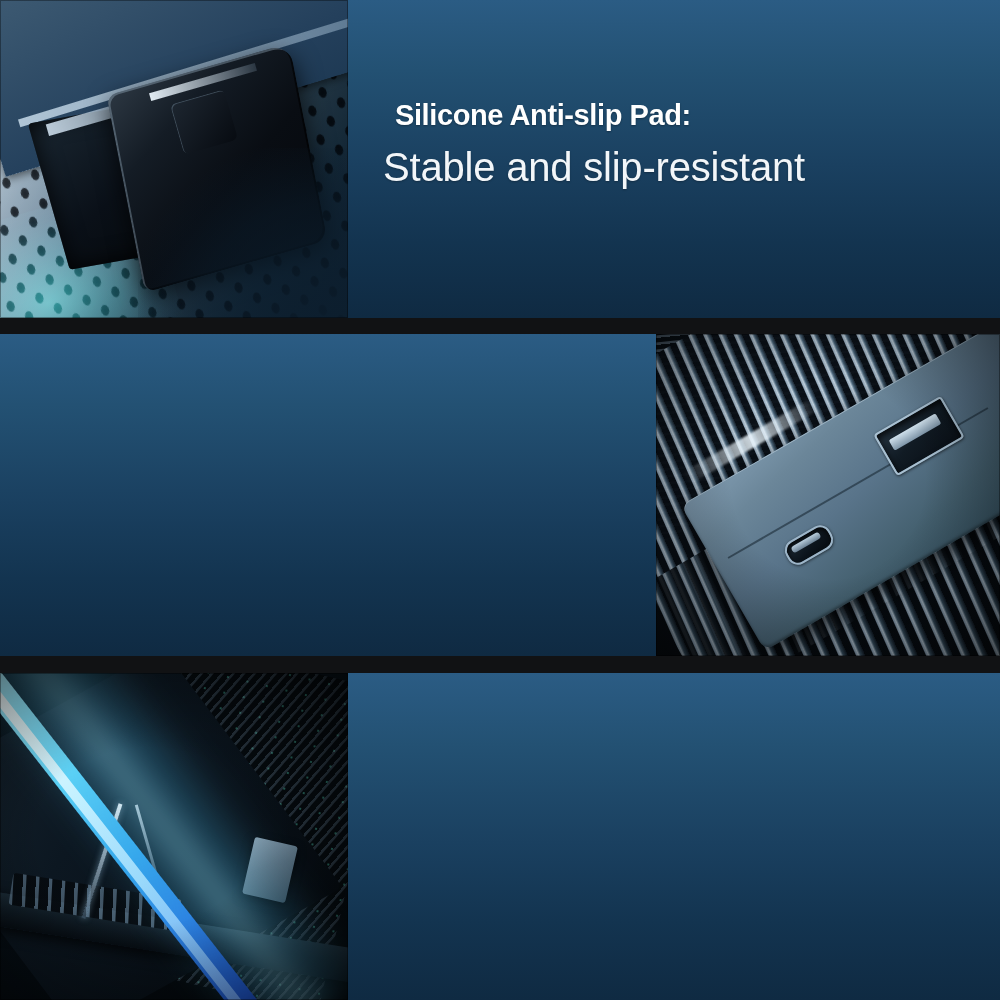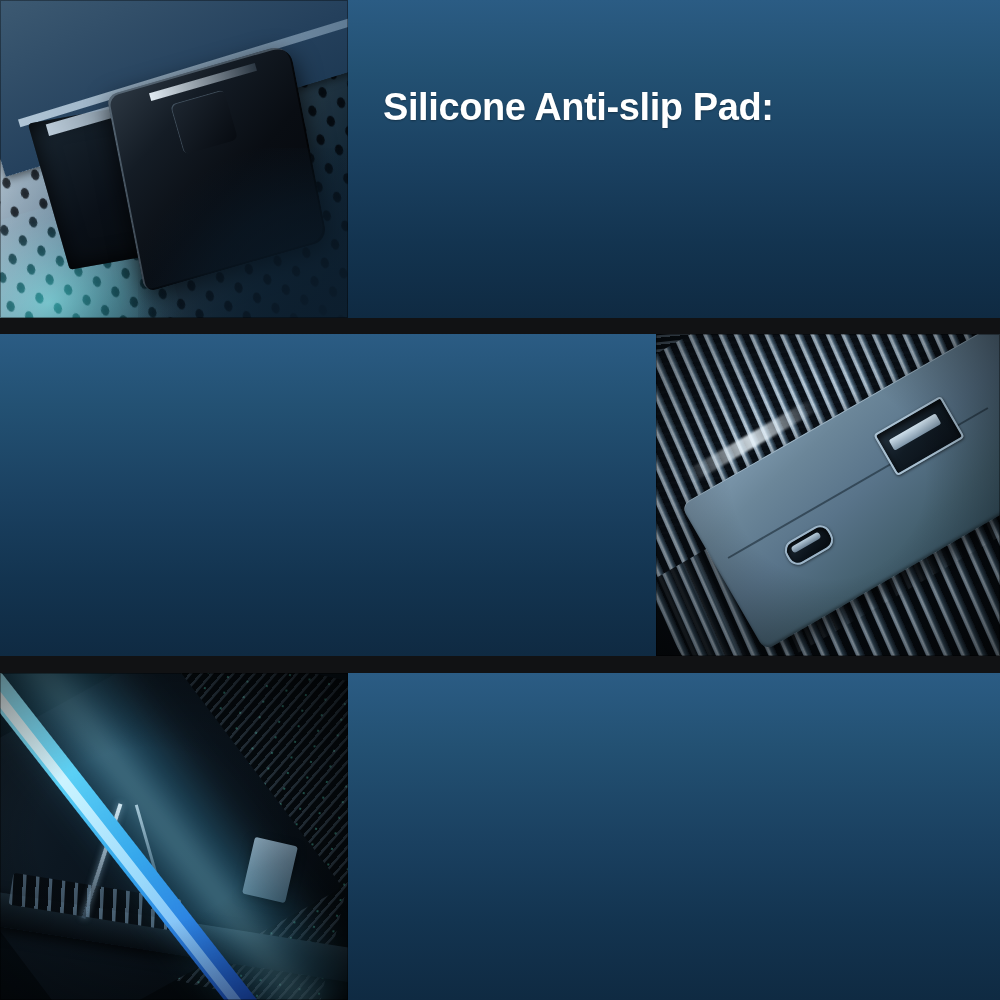--- a/index.html
+++ b/index.html
@@ -44,24 +44,24 @@
   #divider-2 { top: 656px; height: 17px; }
 
   
   .text-block {
     position: absolute;
     z-index: 5;
   }
   .headline {
     color: #ffffff;
     font-weight: bold;
-    font-size: 38px;
+    font-size: 29px;
     line-height: 1.04;
     letter-spacing: -0.4px;
-    margin: 0;
+    margin: 12px;
     white-space: nowrap;
     text-shadow: 0 1px 2px rgba(0,0,0,0.30);
   }
   .subline {
     color: #f2f6f9;
     font-weight: 400;
     font-size: 40px;
     line-height: 1.06;
     letter-spacing: -0.2px;
     margin: 16px 0 0 0;
@@ -451,20 +451,21 @@
         <div class="silicone-pad"></div>
         <div class="silicone-notch"></div>
         <div class="pad-highlight"></div>
         <div class="corner-shadow-br"></div>
       </div>
       <div class="photo-edge-shade"></div>
     </div>
 
     <div class="text-block" id="text-1">
       <h2 class="headline">Silicone Anti-slip Pad:</h2>
+      <p class="subline">Stable and slip-resistant</p>
     </div>
 
   </section>
 
   <div class="divider" id="divider-1"></div>
 
   <section class="panel" id="panel-2">
 
     
 

